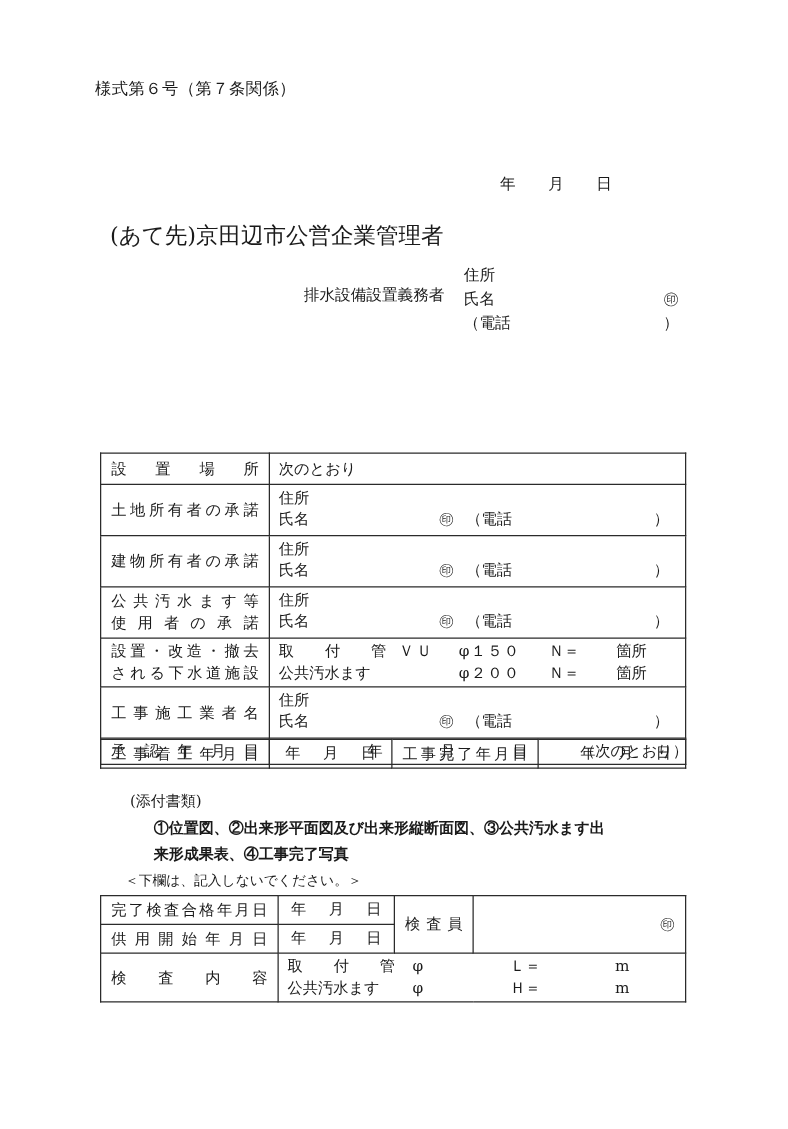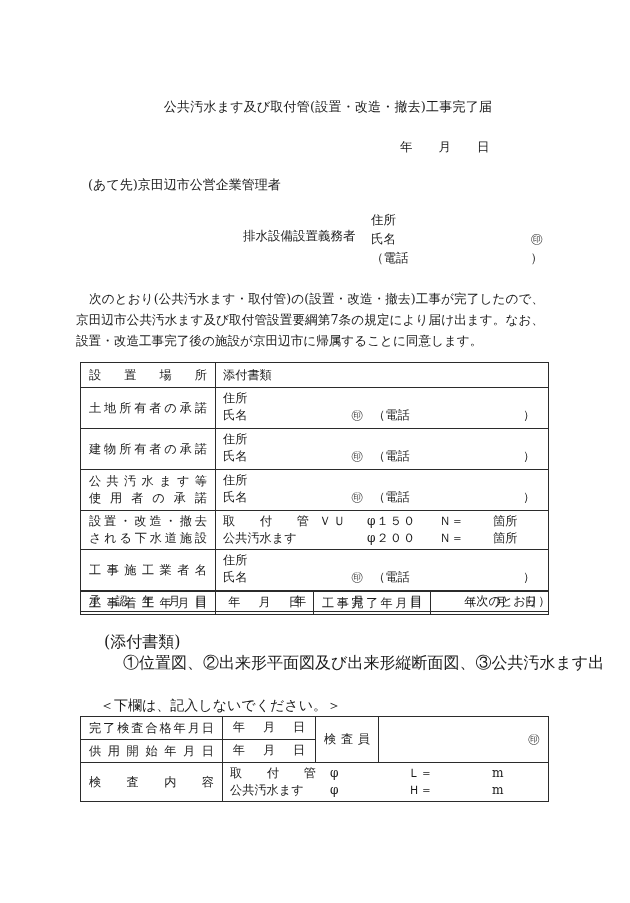--- a/index.html
+++ b/index.html
@@ -49,21 +49,21 @@
     top: 139px;
     font-size: 12.5px;
     white-space: nowrap;
   }
   .date-line .gap { display: inline-block; width: 26px; }
 
   .addressee {
     position: absolute;
     left: 88px;
     top: 176px;
-    font-size: 13px;
+    font-size: 18px;
     white-space: nowrap;
   }
 
   
   .applicant {
     position: absolute;
     left: 243px;
     top: 212px;
     font-size: 12.5px;
   }
@@ -195,30 +195,30 @@
     line-height: 20px;
     white-space: nowrap;
   }
   .ymd-center .g { display: inline-block; width: 18px; }
 
   
   .attach {
     position: absolute;
     left: 104px;
     top: 631px;
-    font-size: 16px;
+    font-size: 12px;
     line-height: 21px;
   }
-  .attach .hang { padding-left: 19px; display: block; }
+  .attach .hang { padding-left: 19px; display: block; font-weight: bold; }
 
   .notice {
     position: absolute;
     left: 100px;
     top: 697px;
-    font-size: 14px;
+    font-size: 11px;
     white-space: nowrap;
   }
 
   
   #check-table { left: 80px; top: 716px; width: 468px; }
 
   .insp {
     position: relative;
     height: 38px;
     box-sizing: border-box;
@@ -241,22 +241,22 @@
     text-align: right;
     padding-right: 8px;
   }
   .seal-glyph { font-family: "DejaVu Serif", "Liberation Serif", serif; }
 </style>
 </head>
 <body>
 
 <div class="page">
 
-
-  <div class="doc-title">公共汚水ます及び取付管(設置・改造・撤去)工事完了届</div>
+  <div class="form-no">様式第６号（第７条関係）</div>
+
 
   <div class="date-line">
     <span>年</span><span class="gap"></span><span>月</span><span class="gap"></span><span>日</span>
   </div>
 
   <div class="addressee">(あて先)京田辺市公営企業管理者</div>
 
   <div class="applicant">
     <div class="applicant-role">排水設備設置義務者</div>
     <div class="applicant-fields">
@@ -267,40 +267,39 @@
         <span>氏名</span>
         <span class="seal seal-glyph">㊞</span>
       </div>
       <div class="fld">
         <span>（電話</span>
         <span class="paren-close">）</span>
       </div>
     </div>
   </div>
 
-  <div class="body-text"><span class="indent"></span><span>次のとおり(公共汚水ます・取付管)の(設置・改造・撤去)工事が完了したので、京田辺市公共汚水ます及び取付管設置要綱第7条の規定により届け出ます。なお、設置・改造工事完了後の施設が京田辺市に帰属することに同意します。</span></div>
 
   <table class="form-table" id="main-table">
     <colgroup>
       <col style="width:135px">
       <col style="width:333px">
     </colgroup>
     <tbody>
 
       <tr>
         <td>
           <div class="lbl" style="height:24px;align-items:center;">
             <span>設</span>
               <span>置</span>
               <span>場</span>
               <span>所</span>
           </div>
         </td>
         <td>
-          <div class="cell-pad">添付書類</div>
+          <div class="cell-pad">次のとおり</div>
         </td>
       </tr>
 
       <tr>
         <td>
           <div class="lbl">
             <span>土</span>
               <span>地</span>
               <span>所</span>
               <span>有</span>
@@ -516,20 +515,21 @@
             <span>年</span><span class="g"></span><span>月</span><span class="g"></span><span>日</span>
           </div>
         </td>
       </tr>
     </tbody>
   </table>
 
   <div class="attach">
     <div>(添付書類)</div>
     <span class="hang">①位置図、②出来形平面図及び出来形縦断面図、③公共汚水ます出</span>
+    <span class="hang">来形成果表、④工事完了写真</span>
   </div>
 
   <div class="notice">＜下欄は、記入しないでください。＞</div>
 
   <table class="form-table" id="check-table">
     <colgroup>
       <col style="width:142px">
       <col style="width:93px">
       <col style="width:63px">
       <col style="width:170px">

